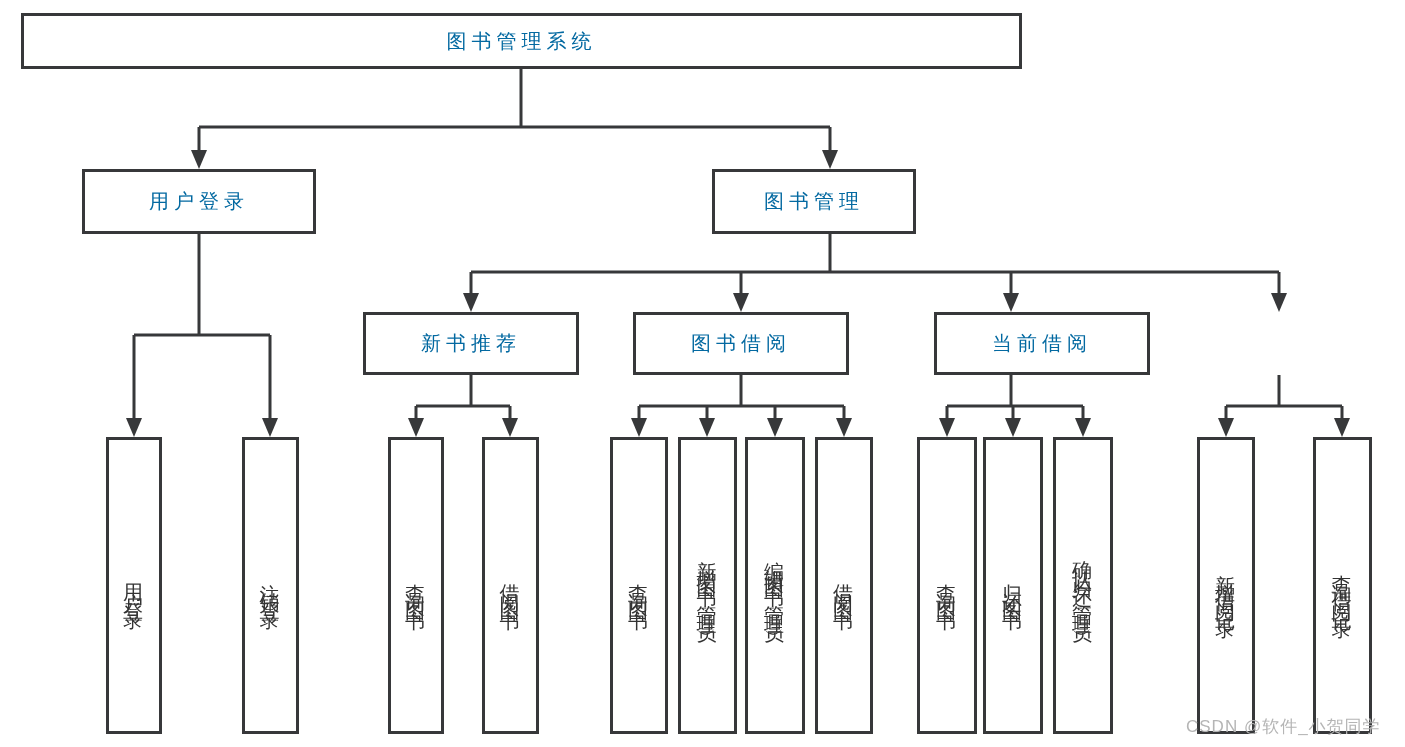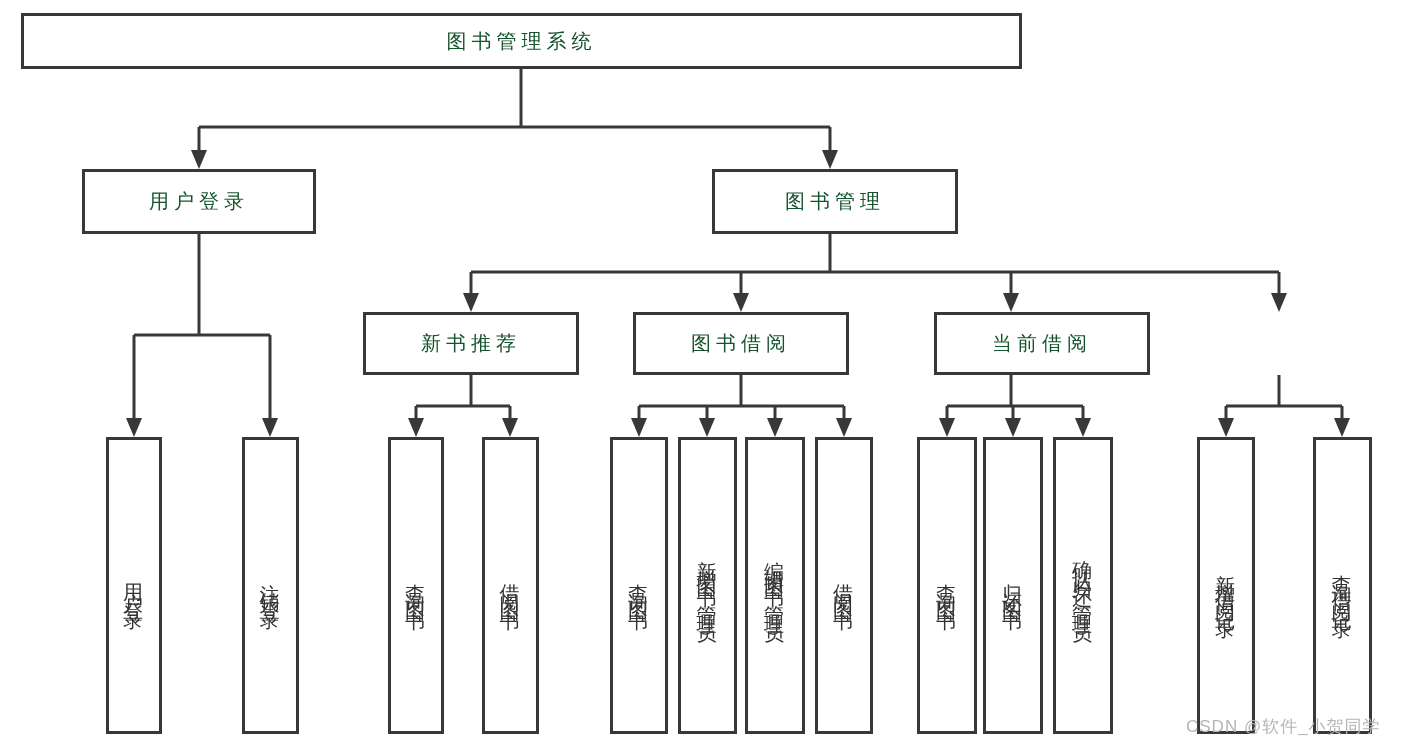--- a/index.html
+++ b/index.html
@@ -5,21 +5,21 @@
   html,body{margin:0;padding:0;background:#fff;}
   #canvas{
     position:relative;width:1405px;height:747px;background:#ffffff;overflow:hidden;
     font-family:"Liberation Sans","DejaVu Sans",sans-serif;color:#333;
   }
   #wires{position:absolute;left:0;top:0;z-index:1;}
   .node{
     position:absolute;box-sizing:border-box;border:3px solid #37383a;background:#fff;
     display:flex;align-items:center;justify-content:center;z-index:2;
   }
-  .hlabel{font-size:20px;letter-spacing:5px;color:#14532d;white-space:nowrap;}
+  .hlabel{font-size:20px;letter-spacing:5px;color:#0369a1;white-space:nowrap;}
   .vtext{
     writing-mode:vertical-lr;text-orientation:mixed;
     font-size:20px;letter-spacing:9px;color:#333;white-space:nowrap;
   }
   .watermark{
     position:absolute;z-index:3;font-size:17px;letter-spacing:1px;color:#b5b5b5;white-space:nowrap;text-align:center;
   }
 </style>
 </head>
 <body>
@@ -66,21 +66,21 @@
     </g>
   </svg>
 
   <div class="node" style="left:21px;top:13px;width:1001px;height:56px">
     <span class="hlabel">图书管理系统</span>
   </div>
 
   <div class="node" style="left:82px;top:169px;width:234px;height:65px">
     <span class="hlabel">用户登录</span>
   </div>
-  <div class="node" style="left:712px;top:169px;width:246px;height:65px">
+  <div class="node" style="left:712px;top:169px;width:204px;height:65px">
     <span class="hlabel">图书管理</span>
   </div>
 
   <div class="node" style="left:363px;top:312px;width:216px;height:63px">
     <span class="hlabel">新书推荐</span>
   </div>
   <div class="node" style="left:633px;top:312px;width:216px;height:63px">
     <span class="hlabel">图书借阅</span>
   </div>
   <div class="node" style="left:934px;top:312px;width:216px;height:63px">

